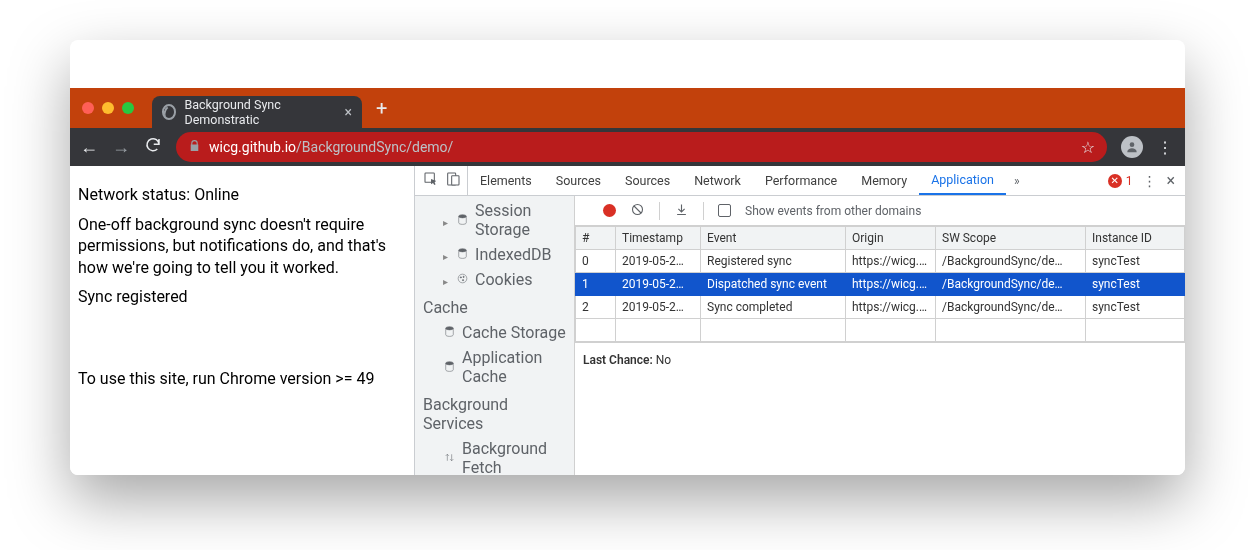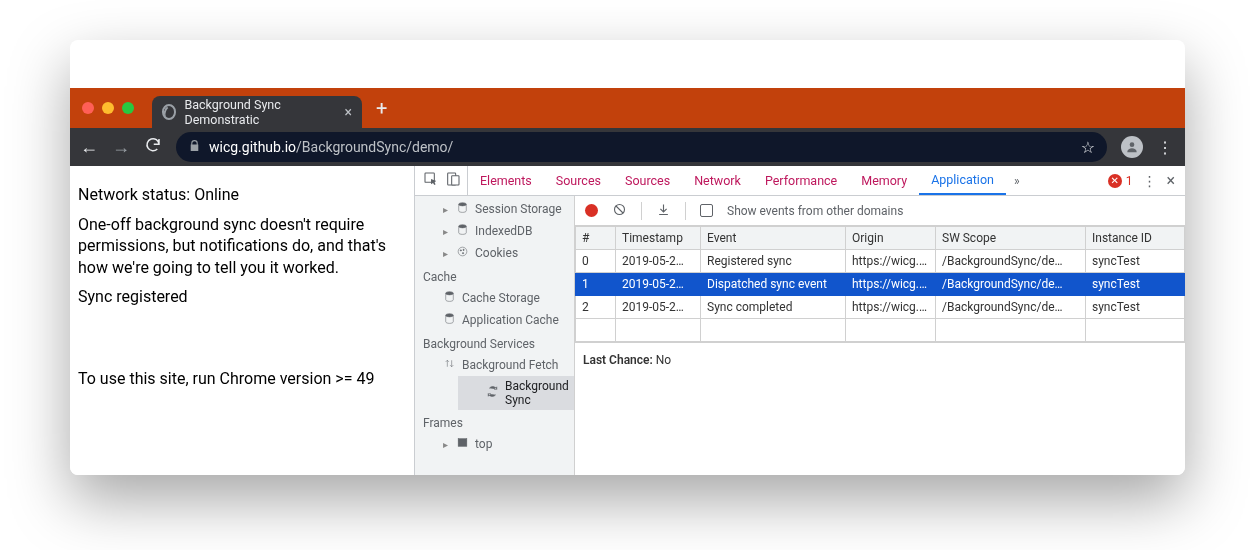--- a/index.html
+++ b/index.html
@@ -72,21 +72,21 @@
     padding: 0 10px;
     gap: 14px;
     color: #9aa0a6;
   }
   .nav-ico { width:18px; text-align:center; font-size:16px; }
   .arrow-left::before { content: "←"; color:#e8eaed; font-size:18px; }
   .arrow-right::before { content: "→"; color:#9aa0a6; font-size:18px; }
   .reload-ico svg { width:18px; height:18px; stroke:#e8eaed; fill:none; stroke-width:2; }
   .omnibox {
     flex: 1;
-    background: #0f172a;
+    background: #b91c1c;
     height: 30px;
     border-radius: 15px;
     display: flex;
     align-items: center;
     padding: 0 12px;
     color: #bdc1c6;
     font-size: 14px;
     gap: 8px;
   }
   .lock-ico svg { width:13px; height:13px; fill:#9aa0a6; }
@@ -143,21 +143,21 @@
     gap: 0;
   }
   .dt-iconbox {
     display:flex; align-items:center; gap:6px; padding:0 6px 0 2px;
     border-right: 1px solid #cacdd1;
   }
   .dt-iconbox svg { width:16px; height:16px; stroke:#5f6368; fill:none; stroke-width:1.6; }
   .dt-tab {
     padding: 0 12px;
     display:flex; align-items:center;
-    color:#be185d;
+    color:#404040;
     font-size: 12.5px;
     cursor: default;
   }
   .dt-tab.active {
     color:#1a73e8;
     border-bottom: 2px solid #1a73e8;
   }
   .dt-more { padding:0 8px; display:flex; align-items:center; color:#5f6368; }
   .dt-right {
     margin-left:auto; display:flex; align-items:center; gap:10px; padding-right:10px;
@@ -170,42 +170,42 @@
   .dt-close { font-size:16px; color:#5f6368; }
   .dt-vert { font-size:14px; color:#5f6368; }
   .dt-body { flex:1; display:flex; min-height:0; }
   
   .dt-side {
     width: 160px;
     border-right: 1px solid #d0d0d0;
     background: #f1f3f4;
     overflow:hidden;
     color:#5f6368;
-    font-size:12px;
+    font-size:16px;
     padding-top: 2px;
   }
   .tree-row {
     display:flex; align-items:center; gap:6px;
     padding: 3px 6px 3px 14px;
   }
   .tree-row.child { padding-left: 28px; }
   .tree-row.sel { background:#dadce0; color:#202124;margin-left:43px; }
   .tree-section {
     padding: 6px 6px 3px 8px;
     color:#5f6368;
   }
   .tri::before { content:"▸"; font-size:10px; color:#888; margin-right:2px; }
   .ico-db svg, .ico-cookie svg, .ico-frame svg, .ico-sync svg, .ico-fetch svg { width:13px; height:13px; fill:#5f6368; stroke:#5f6368; }
   
   .dt-main { flex:1; display:flex; flex-direction:column; min-width:0; }
   .dt-toolbar2 {
     height: 30px;
     border-bottom: 1px solid #d0d0d0;
     display:flex; align-items:center;
-    padding: 0 10px; gap:14px;
+    padding: 0 28px; gap:14px;
     color:#5f6368;
   }
   .rec-dot { width:13px; height:13px; border-radius:50%; background:#d93025; }
   .ban-ico svg { width:15px; height:15px; stroke:#5f6368; fill:none; stroke-width:1.8; }
   .dl-ico svg { width:15px; height:15px; stroke:#5f6368; fill:none; stroke-width:1.8; }
   .vsplit { width:1px; height:18px; background:#d0d0d0; }
   .chk { width:13px; height:13px; border:1px solid #5f6368; border-radius:2px; }
   .dt-table { width:100%; border-collapse:collapse; font-size:12px; table-layout:fixed; }
   .dt-table th, .dt-table td {
     border:1px solid #d0d0d0;

